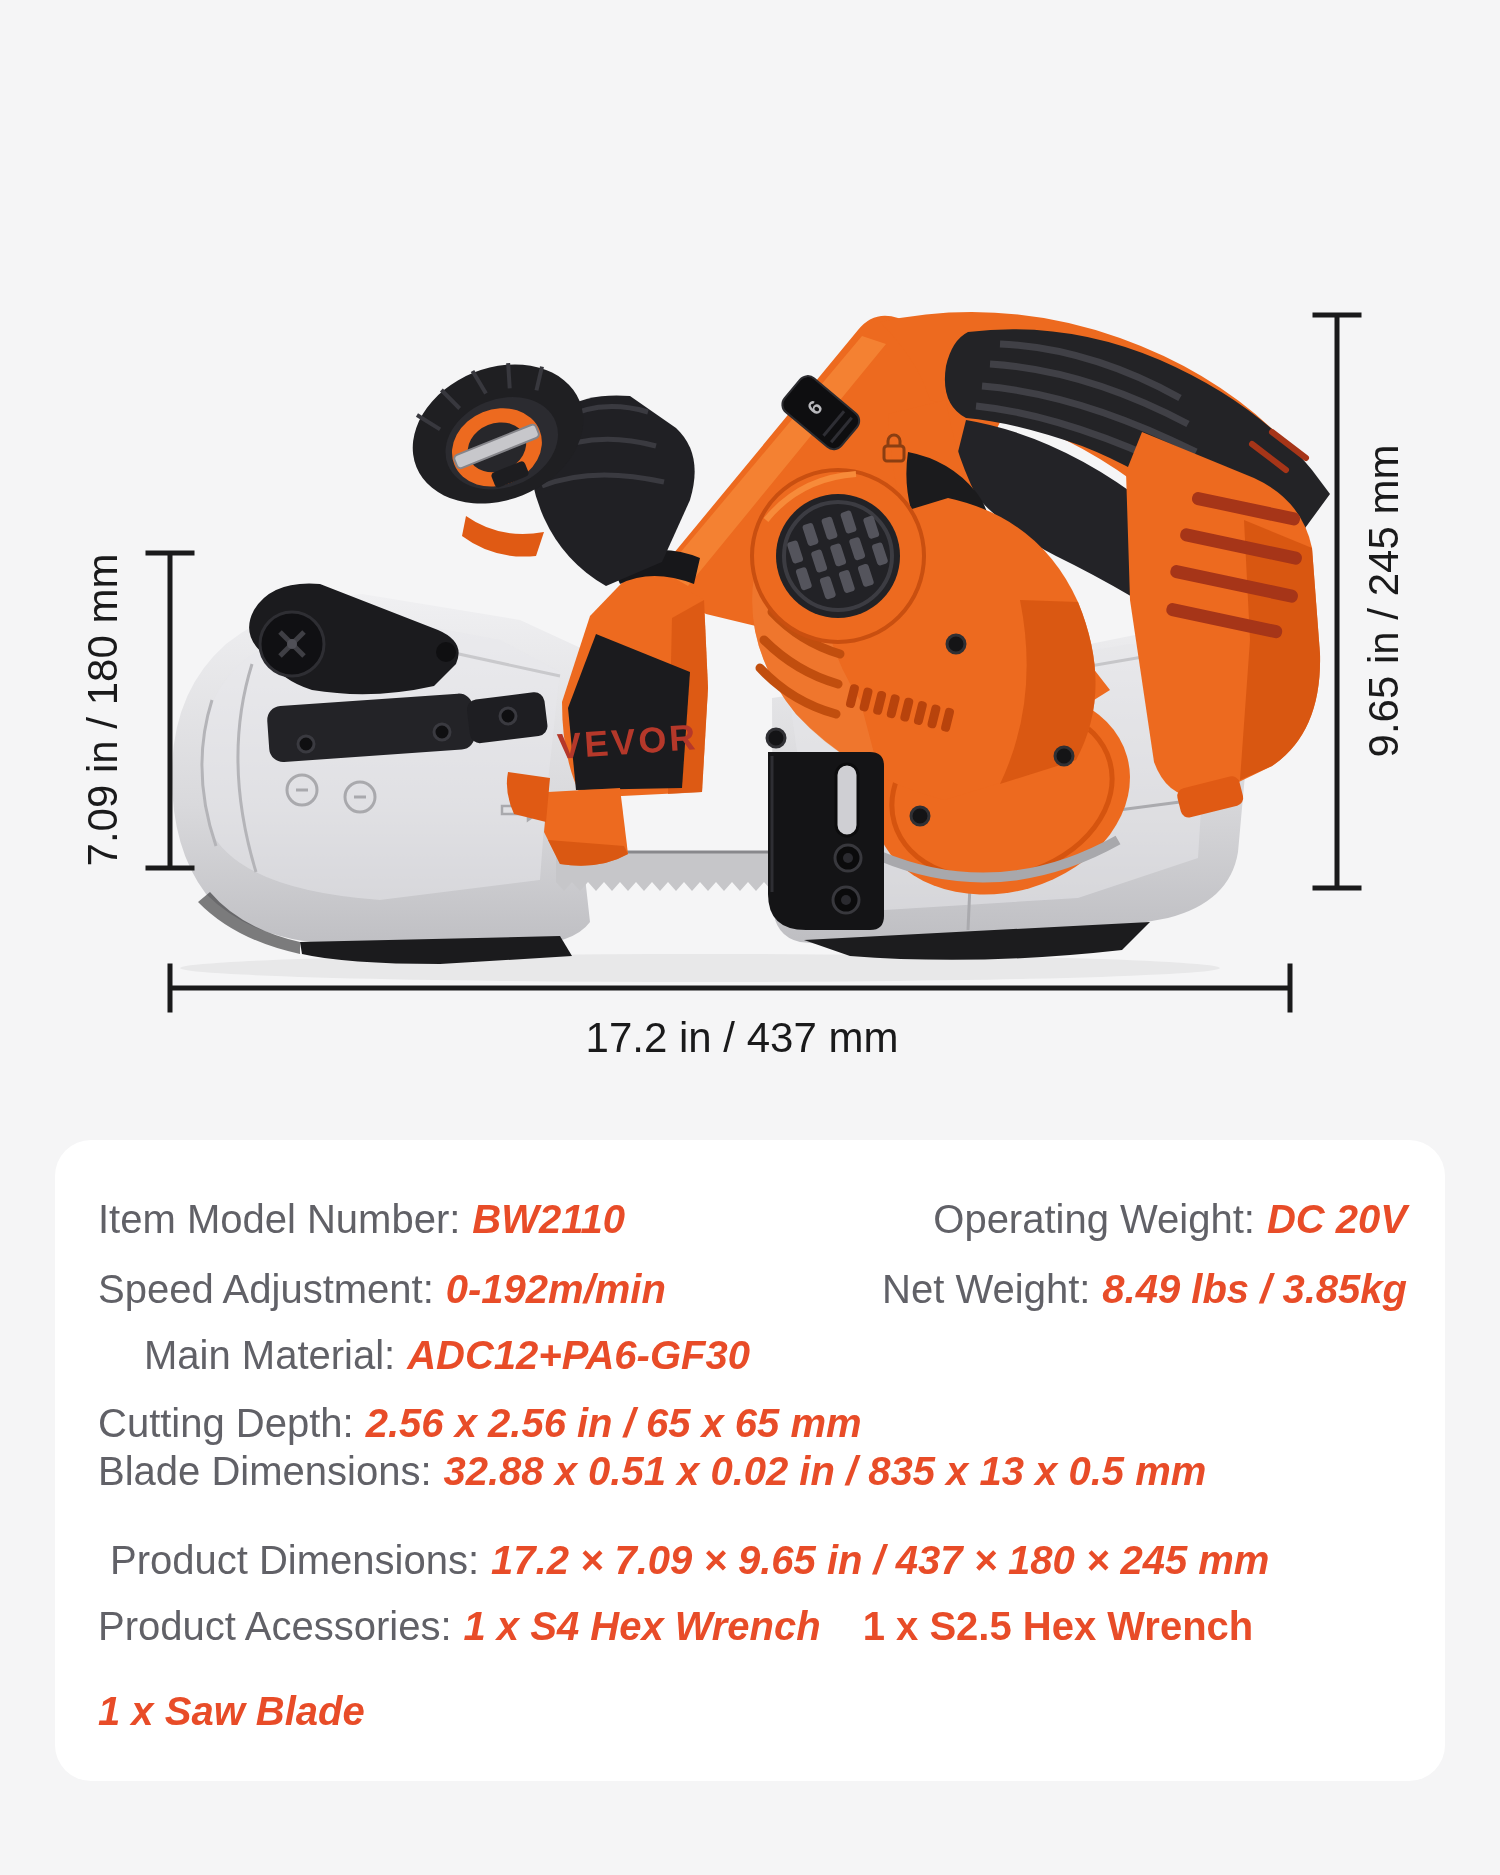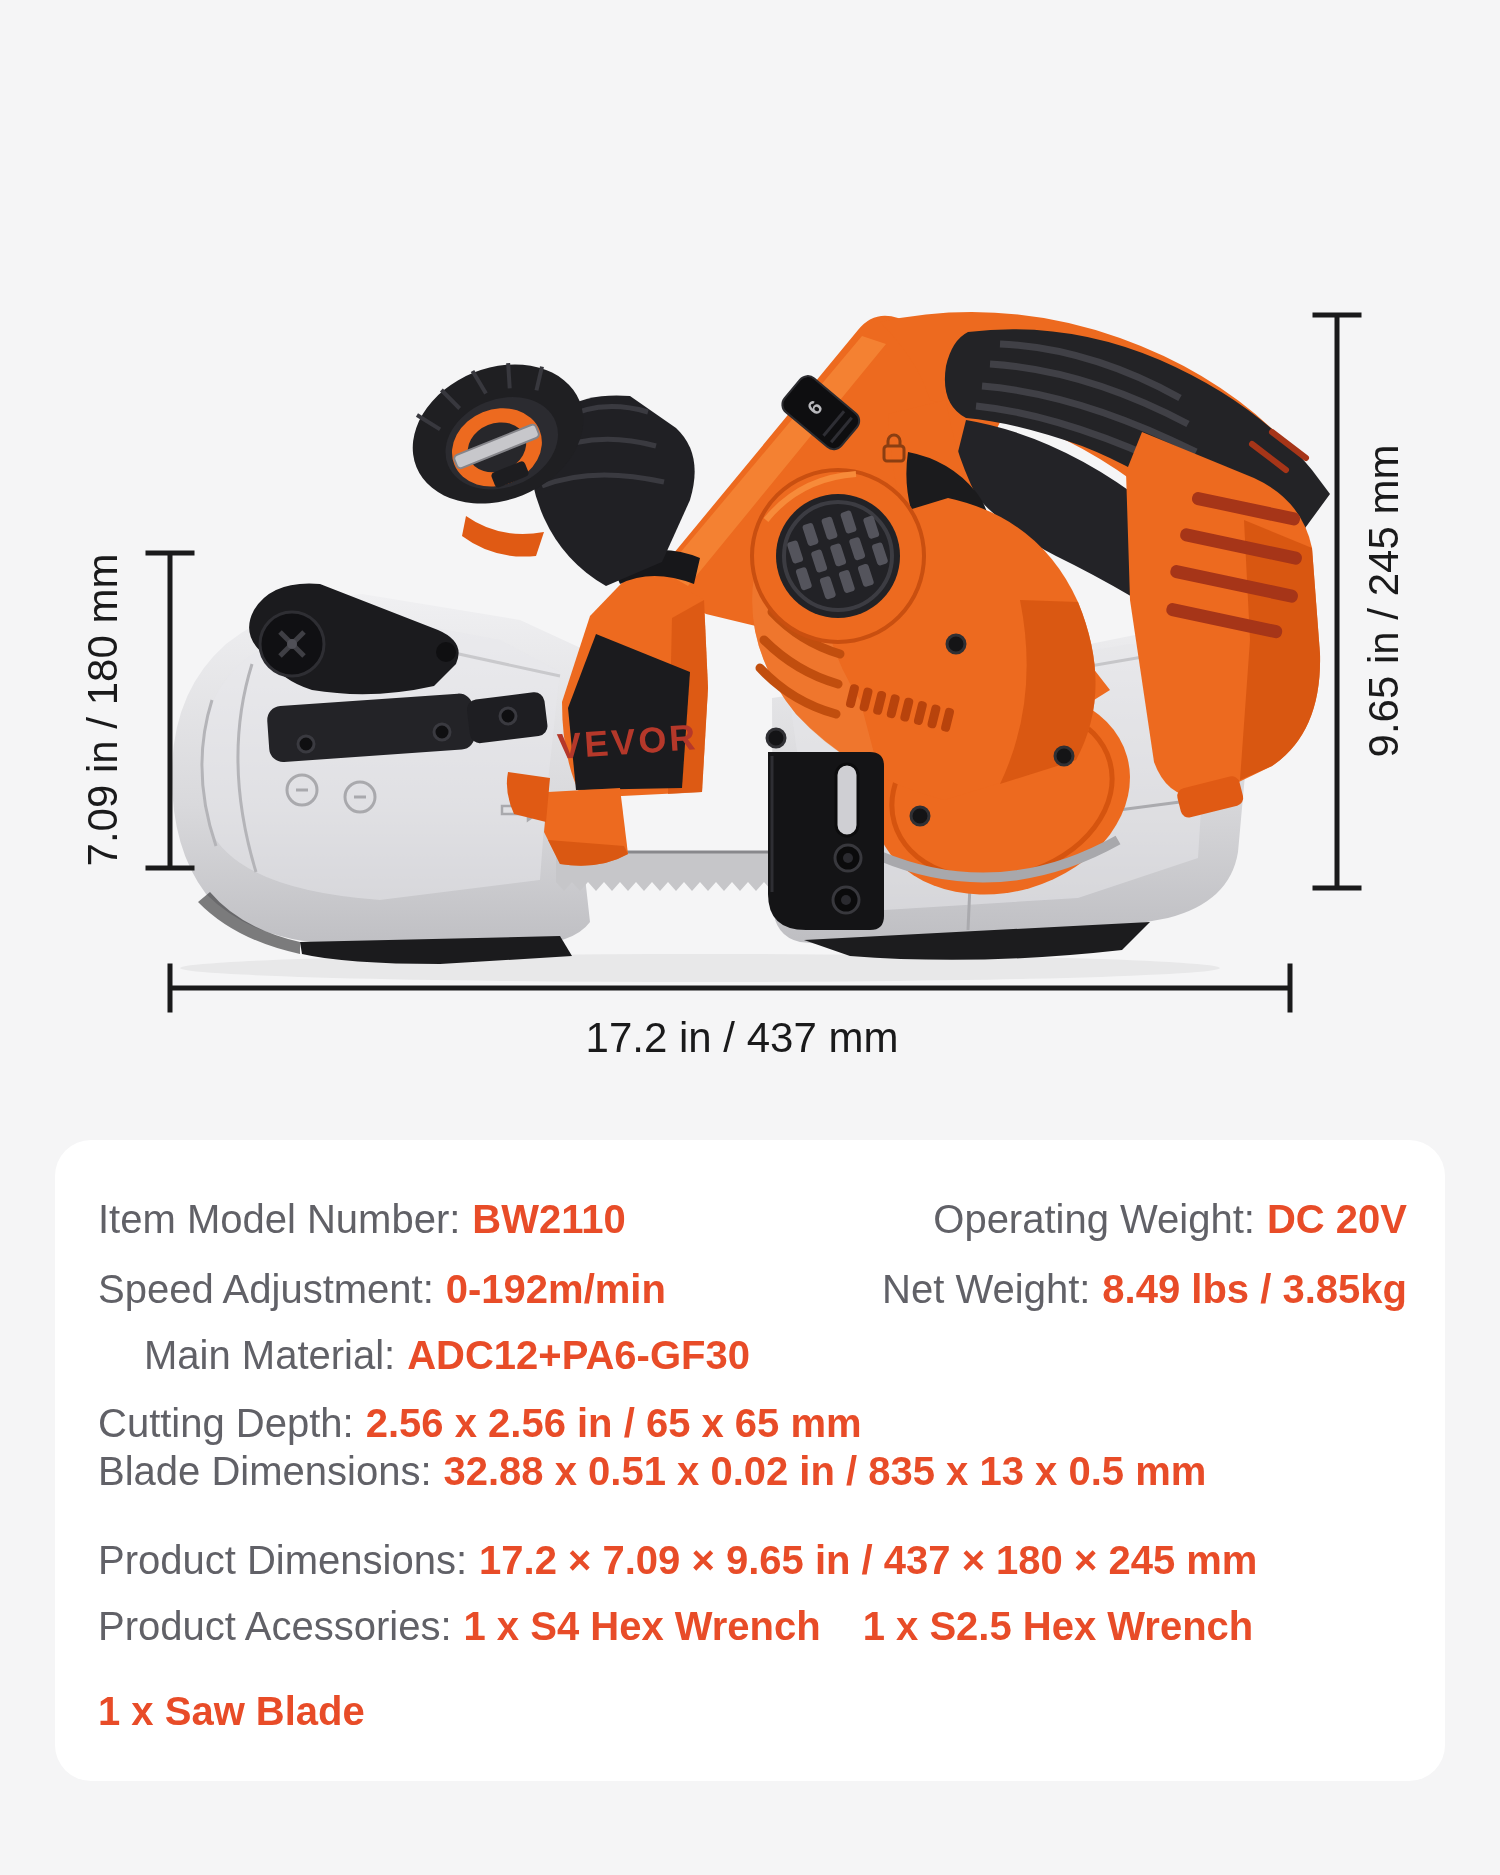--- a/index.html
+++ b/index.html
@@ -15,24 +15,24 @@
   .panel{
     position:absolute;left:55px;top:1140px;width:1390px;height:641px;
     background:#ffffff;border-radius:36px;
   }
   .spec-row{
     position:absolute;left:43px;right:38px;
     display:flex;justify-content:space-between;align-items:baseline;
     font-size:40px;line-height:50px;white-space:nowrap;
   }
   .pair .lab{color:var(--label,#616167);font-weight:400;}
-  .pair .val{color:var(--accent,#e84c28);font-weight:700;margin-left:12px;}
+  .pair .val{color:var(--accent,#e84c28);font-weight:700;margin-left:12px;font-style:italic;}
   .pair .val2{color:var(--accent,#e84c28);font-weight:700;margin-left:42px;}
   .r1{top:54px;} .r2{top:124px;align-items:center;} .r3{top:190px;margin-left:46px;} .r4{top:258px;}
-  .r5{top:306px;} .r6{top:395px;} .r7{top:461px;} .r8{top:546px;}
+  .r5{top:306px;} .r6{top:395px;margin-left:12px;} .r7{top:461px;} .r8{top:546px;}
 
   
   .fo{fill:var(--orange,#ed6a1f);}
   .fod{fill:var(--orange_dark,#d5540f);}
   .dim-line{stroke:var(--dim,#1a1a1b);stroke-width:5;fill:none;stroke-linecap:square;}
   .dim-text{fill:var(--dim,#1a1a1b);font-family:"Liberation Sans",sans-serif;font-size:42px;font-weight:400;}
   .brand-text{fill:var(--brand_red,#b5382a);font-family:"Liberation Sans",sans-serif;font-weight:700;font-size:36px;letter-spacing:3px;}
   .dial-text{fill:#b9b9bd;font-family:"Liberation Sans",sans-serif;font-size:20px;font-weight:700;}
 </style>
 </head>

